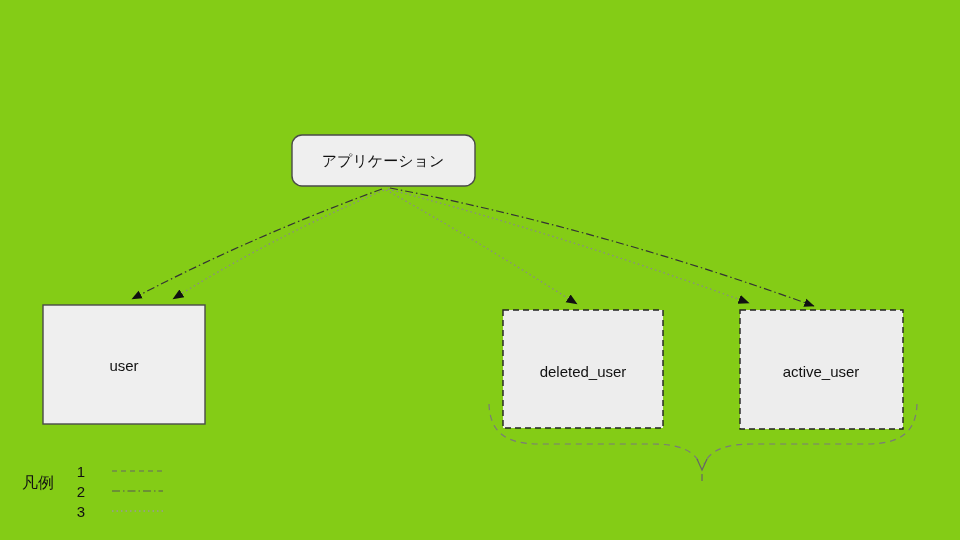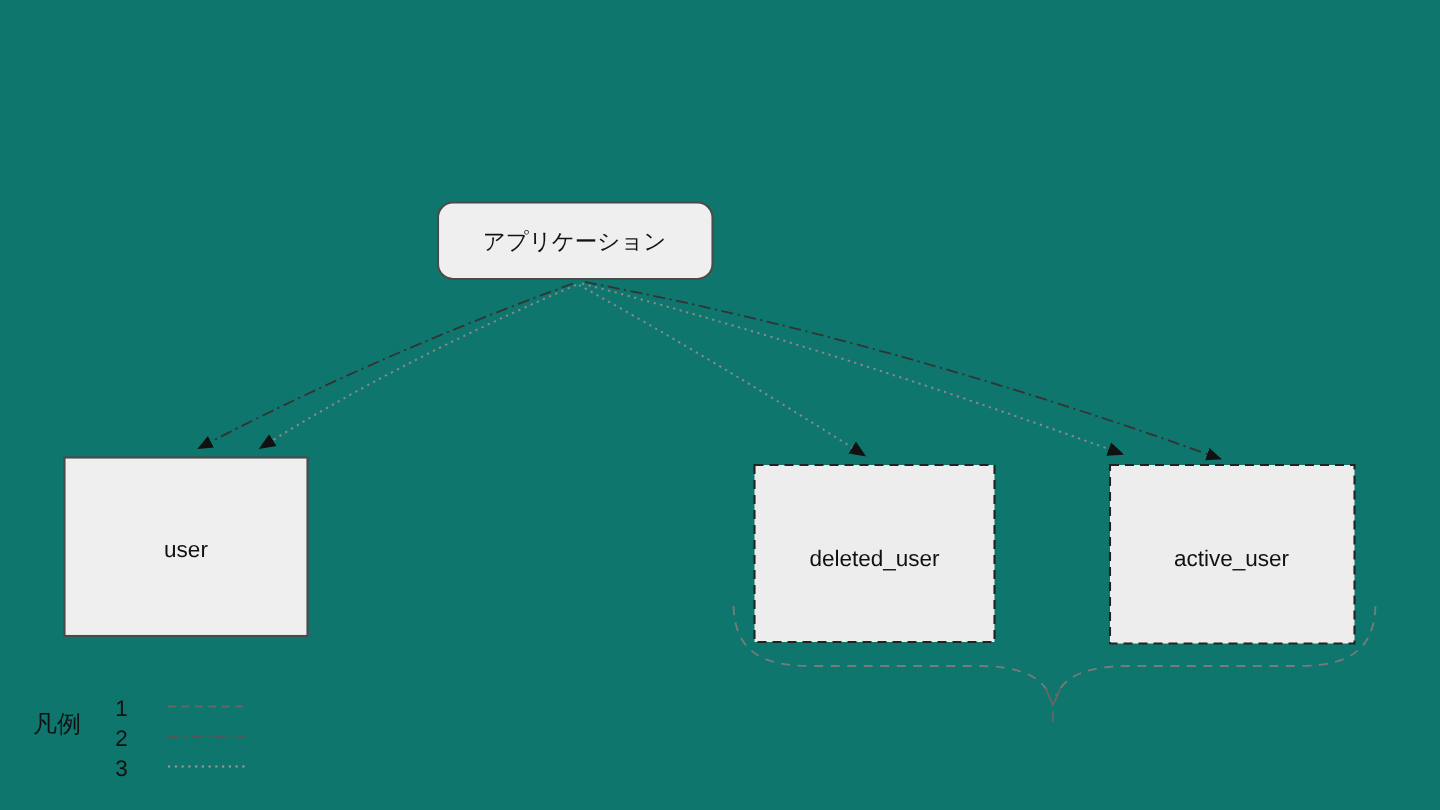--- a/index.html
+++ b/index.html
@@ -1,16 +1,16 @@
 <!DOCTYPE html>
 <html><head>
 <meta charset="utf-8">
 <style>
   html,body{margin:0;padding:0;background:#ffffff;}
-  .stage{position:relative;width:960px;height:540px;background:#0f766e;overflow:hidden;
+  .stage{position:relative;width:960px;height:540px;background:#84cc16;overflow:hidden;
          font-family:"Liberation Sans","DejaVu Sans",sans-serif;}
   svg{display:block;}
   text{fill:#111111;font-family:"Liberation Sans","DejaVu Sans",sans-serif;}
   .node-box{fill:#efefef;stroke:#4a4a4a;stroke-width:1.4;}
   .node-box-dashed{fill:#ededed;stroke:#222222;stroke-width:1.4;stroke-dasharray:6 4;}
   .node-label{font-size:15px;text-anchor:middle;}
   .edge-dashdot{fill:none;stroke:#333333;stroke-width:1.2;stroke-dasharray:8 3 1.5 3;}
   .edge-dotted{fill:none;stroke:#8a8a8a;stroke-width:1.3;stroke-dasharray:1.5 3;}
   .brace{fill:none;stroke:#7a7a7a;stroke-width:1.2;stroke-dasharray:6 5;}
   .brace-tip{fill:none;stroke:#666666;stroke-width:1.2;}

